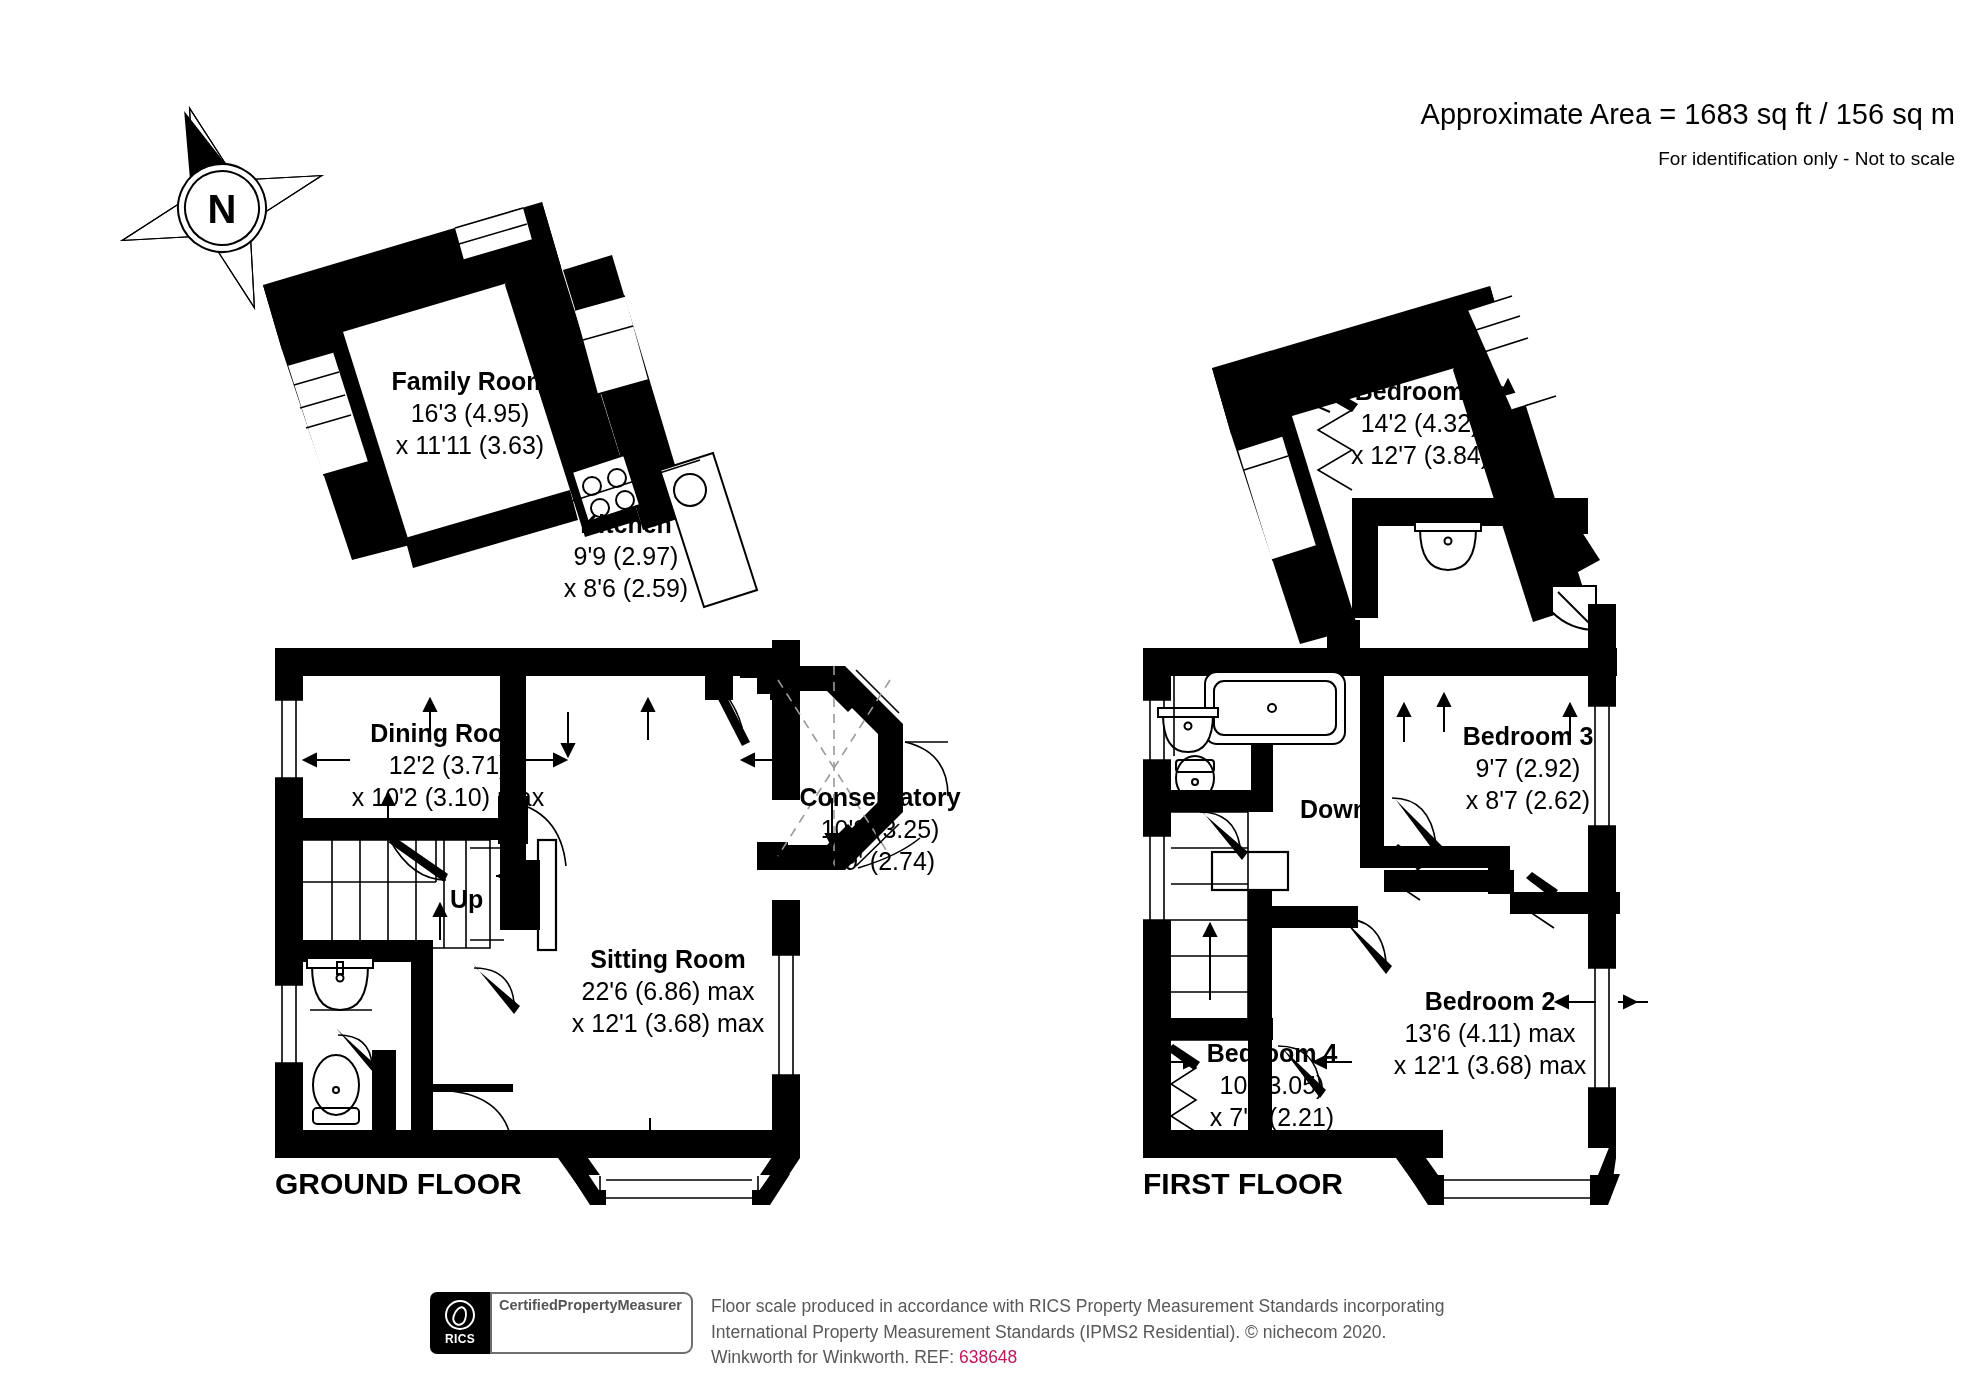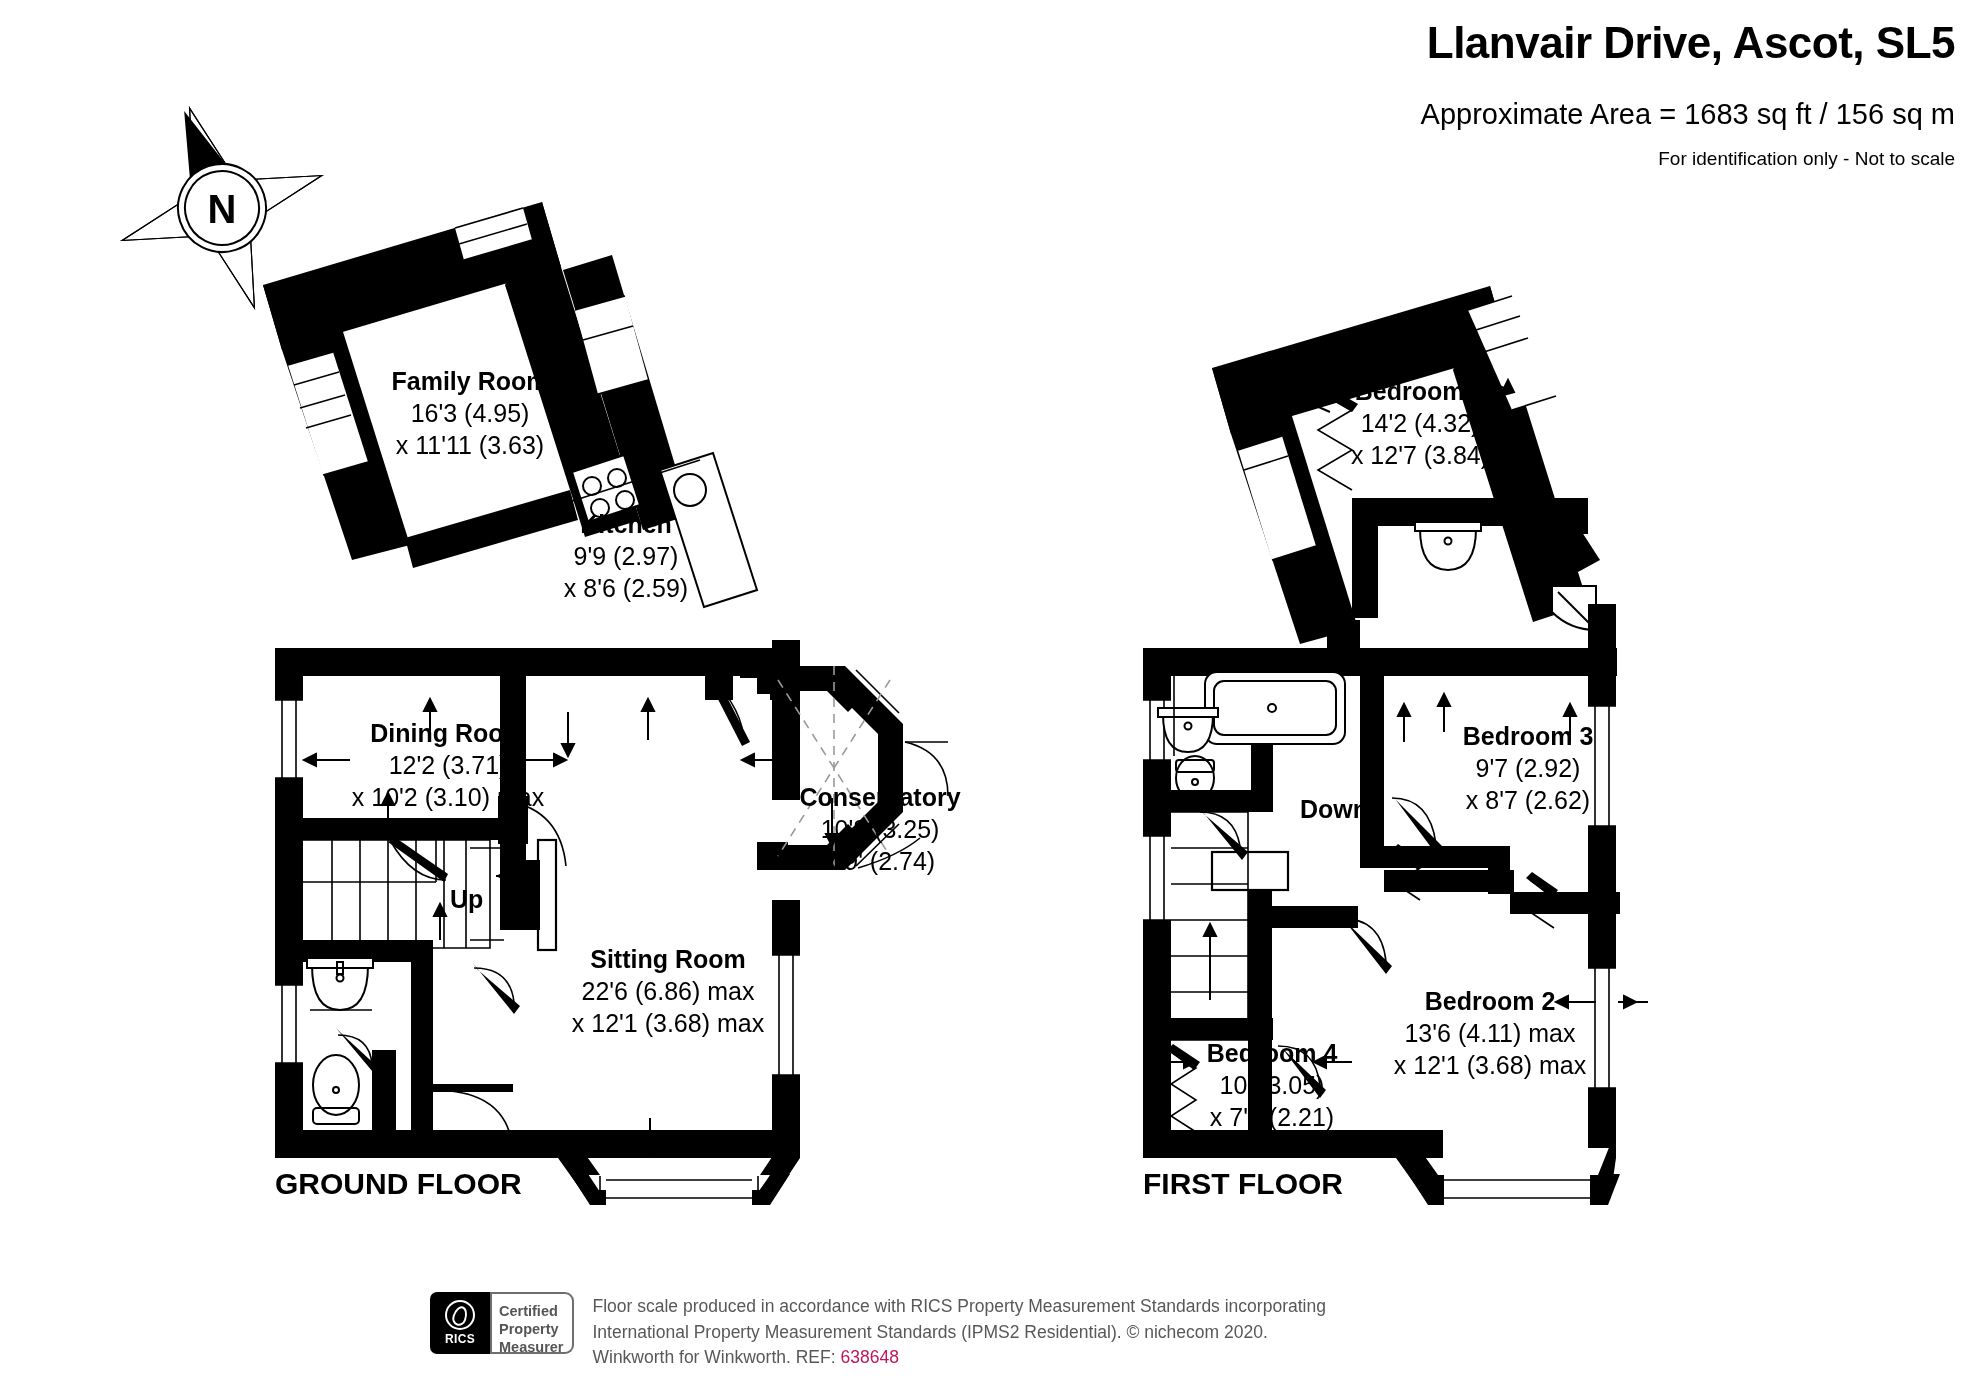--- a/index.html
+++ b/index.html
@@ -24,33 +24,32 @@
   .updown{font-size:25px;font-weight:bold;}
   .ncompass{font-size:40px;font-weight:bold;}
   
   #footer{position:absolute;left:430px;top:1292px;display:flex;align-items:flex-start;gap:0px;}
   .rics-badge{display:flex;align-items:stretch;height:62px;}
   .rics-left{background:#000000;width:60px;display:flex;flex-direction:column;align-items:center;justify-content:center;border-radius:7px 0 0 7px;}
   .rics-mark{width:26px;height:26px;border:2.4px solid #fff;border-radius:50%;position:relative;margin-bottom:2px;}
   .rics-mark:after{content:"";position:absolute;left:6px;top:4px;width:10px;height:16px;border:2.4px solid #fff;border-radius:50% 50% 50% 50%/60% 60% 40% 40%;transform:rotate(18deg);}
   .rics-word{color:#fff;font-size:12px;font-weight:bold;letter-spacing:0.3px;}
   .rics-right{background:#6e6e6e;padding:2px;border-radius:0 9px 9px 0;}
-  .rics-inner{background:#fff;border-radius:0 7px 7px 0;height:100%;padding:17px 9px 3px 7px;box-sizing:border-box;
-              display:flex;flex-direction:column;justify-content:center;}
+  .rics-inner{background:#fff;border-radius:0 7px 7px 0;height:100%;padding:3px 9px 3px 7px;box-sizing:border-box;
+              display:flex;justify-content:center;}
   .rics-inner div{font-size:14.5px;font-weight:bold;color:#555;line-height:1.22;}
   #footer-text{margin-left:18px;padding-top:2px;}
   #footer-text p{margin:0;font-size:17.5px;color:#585858;line-height:1.46;white-space:nowrap;}
   .refnum{color:#be185d;text-align:right;}
 </style>
 </head>
 <body>
 
 <div class="wrap">
 
-  <div id="title">Llanvair Drive, Ascot, SL5</div>
   <div id="area">Approximate Area = 1683 sq ft / 156 sq m</div>
   <div id="notice">For identification only - Not to scale</div>
 
   <svg class="plan" viewBox="0 0 1969 1392">
 
     <g transform="translate(222,208) rotate(-18)">
       <polygon class="compassline" points="0,-105 22,-22 105,0 22,22 0,105 -22,22 -105,0 -22,-22"></polygon>
       <polygon class="compassline" points="0,-105 22,-22 -22,-22"></polygon>
       <polygon class="compassline" points="0,105 22,22 -22,22"></polygon>
       <polygon class="compassline" points="-105,0 -22,22 -22,-22"></polygon>

